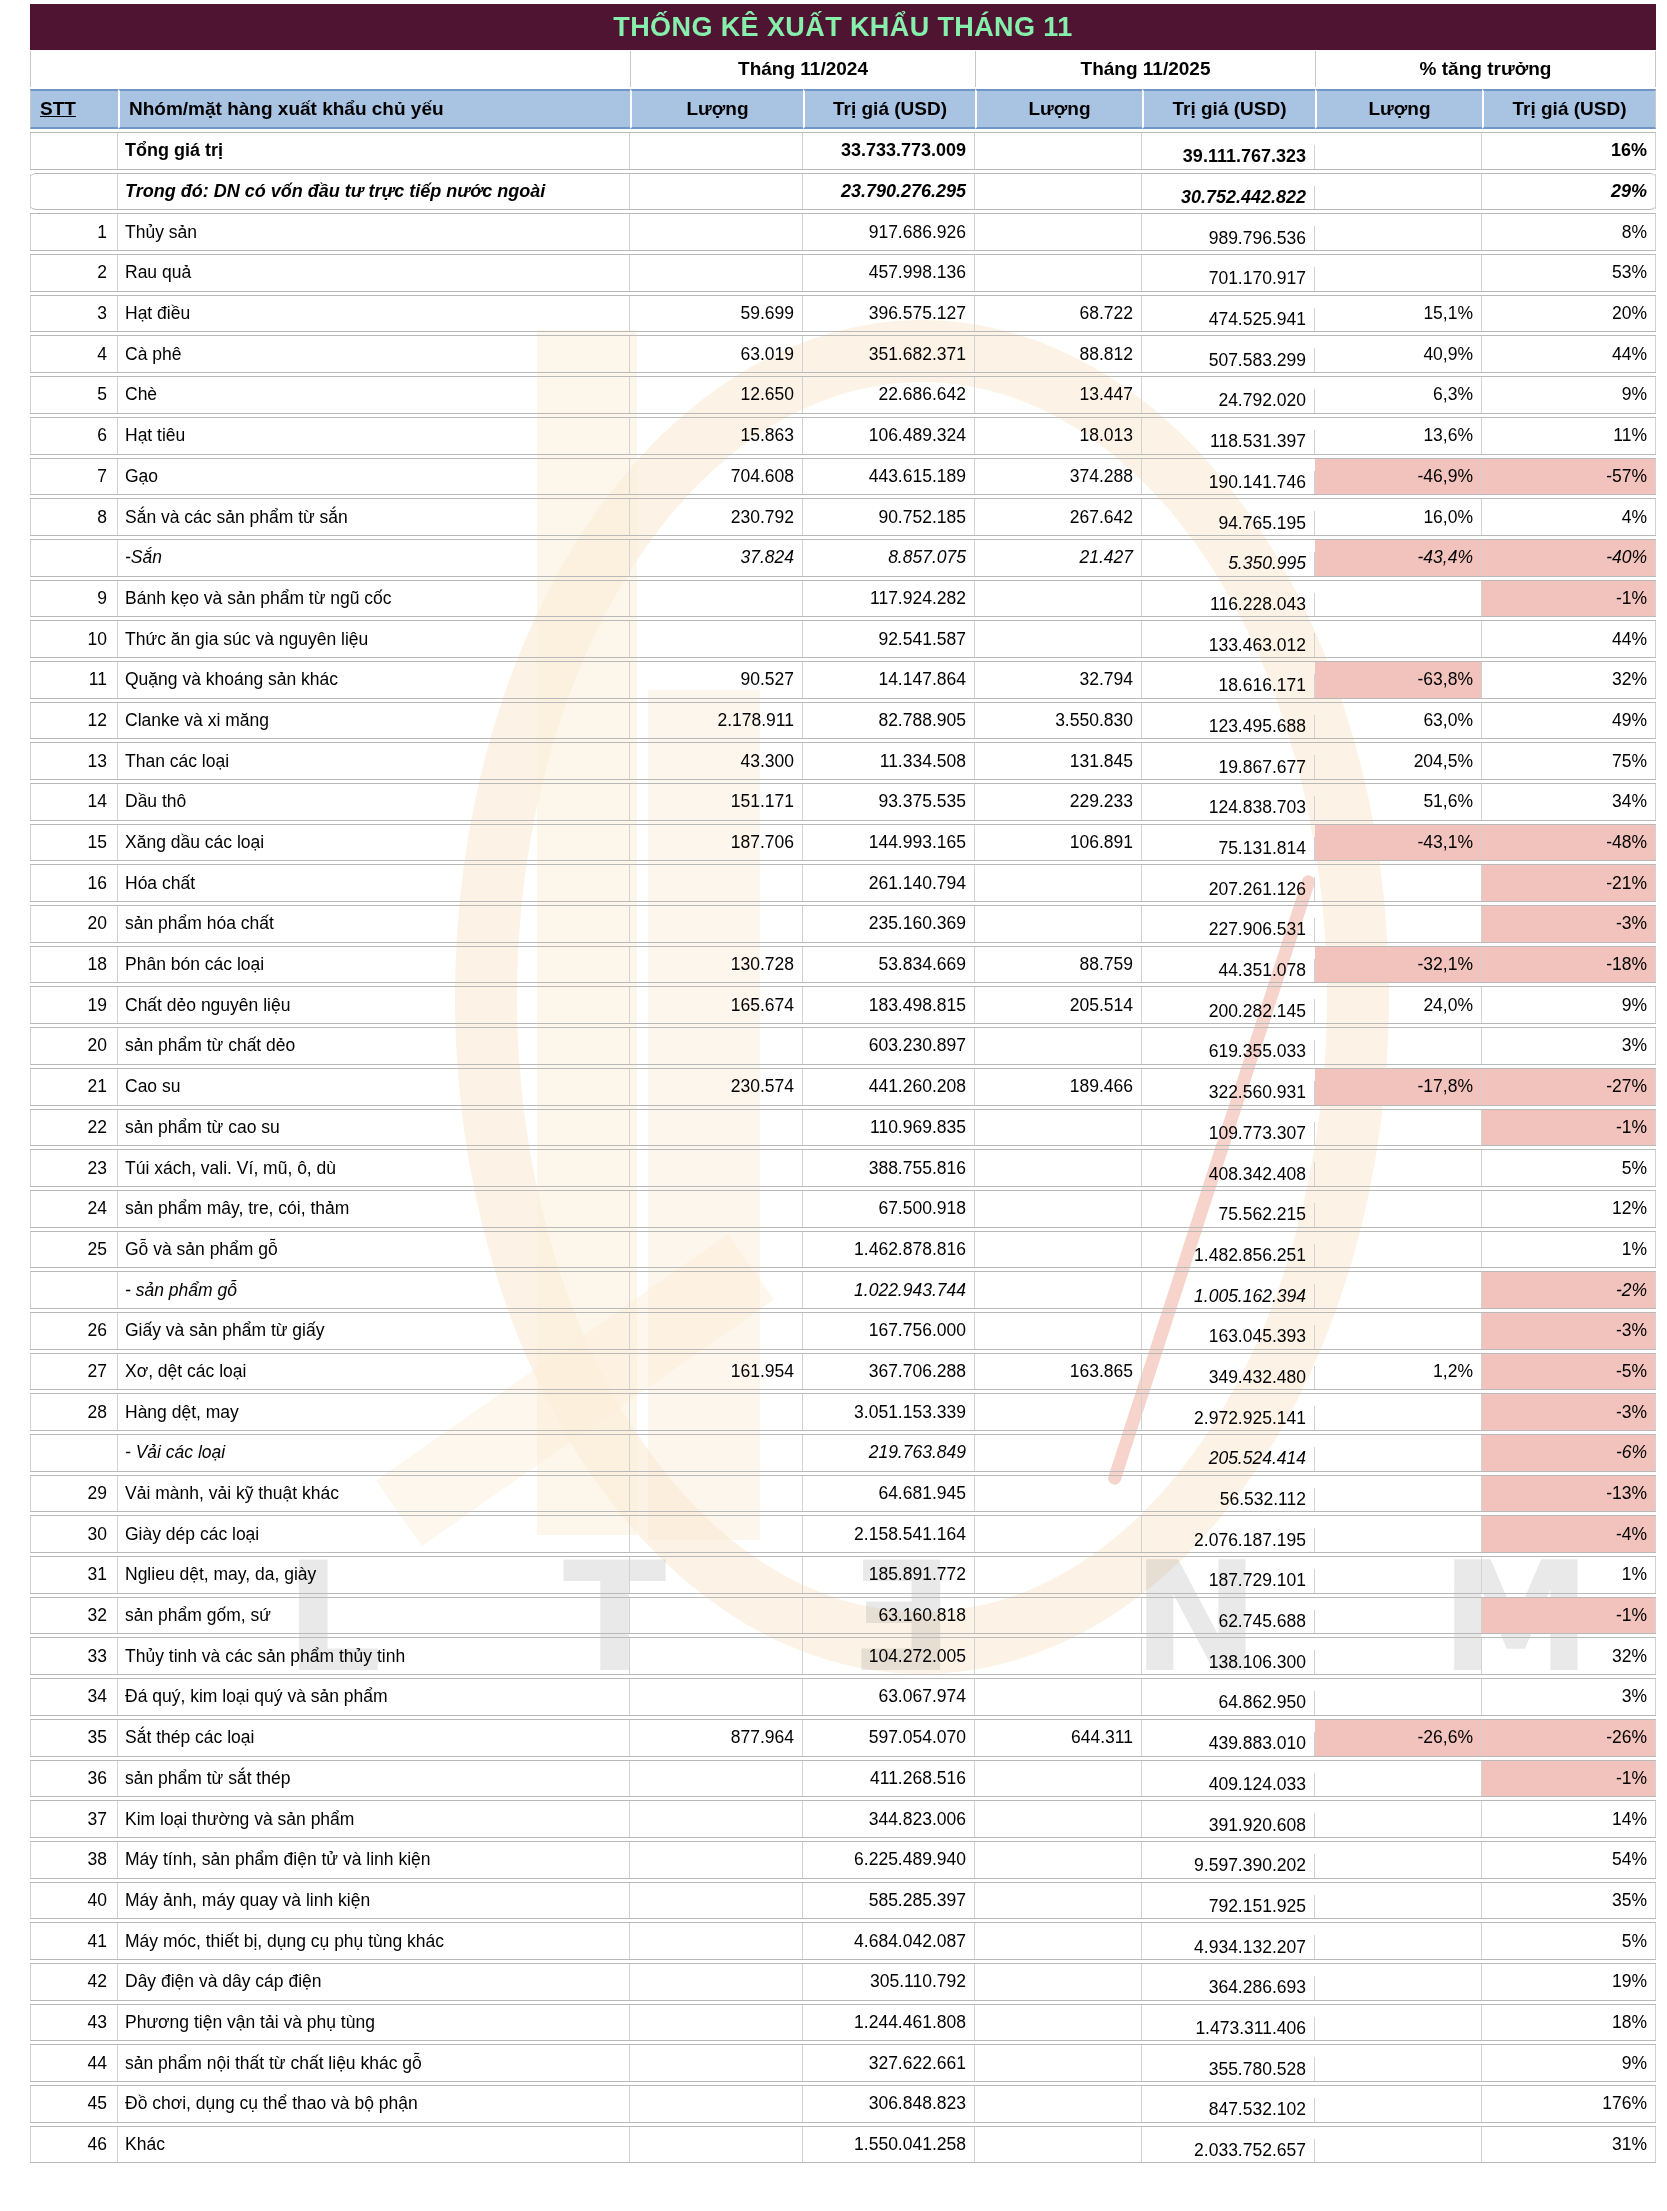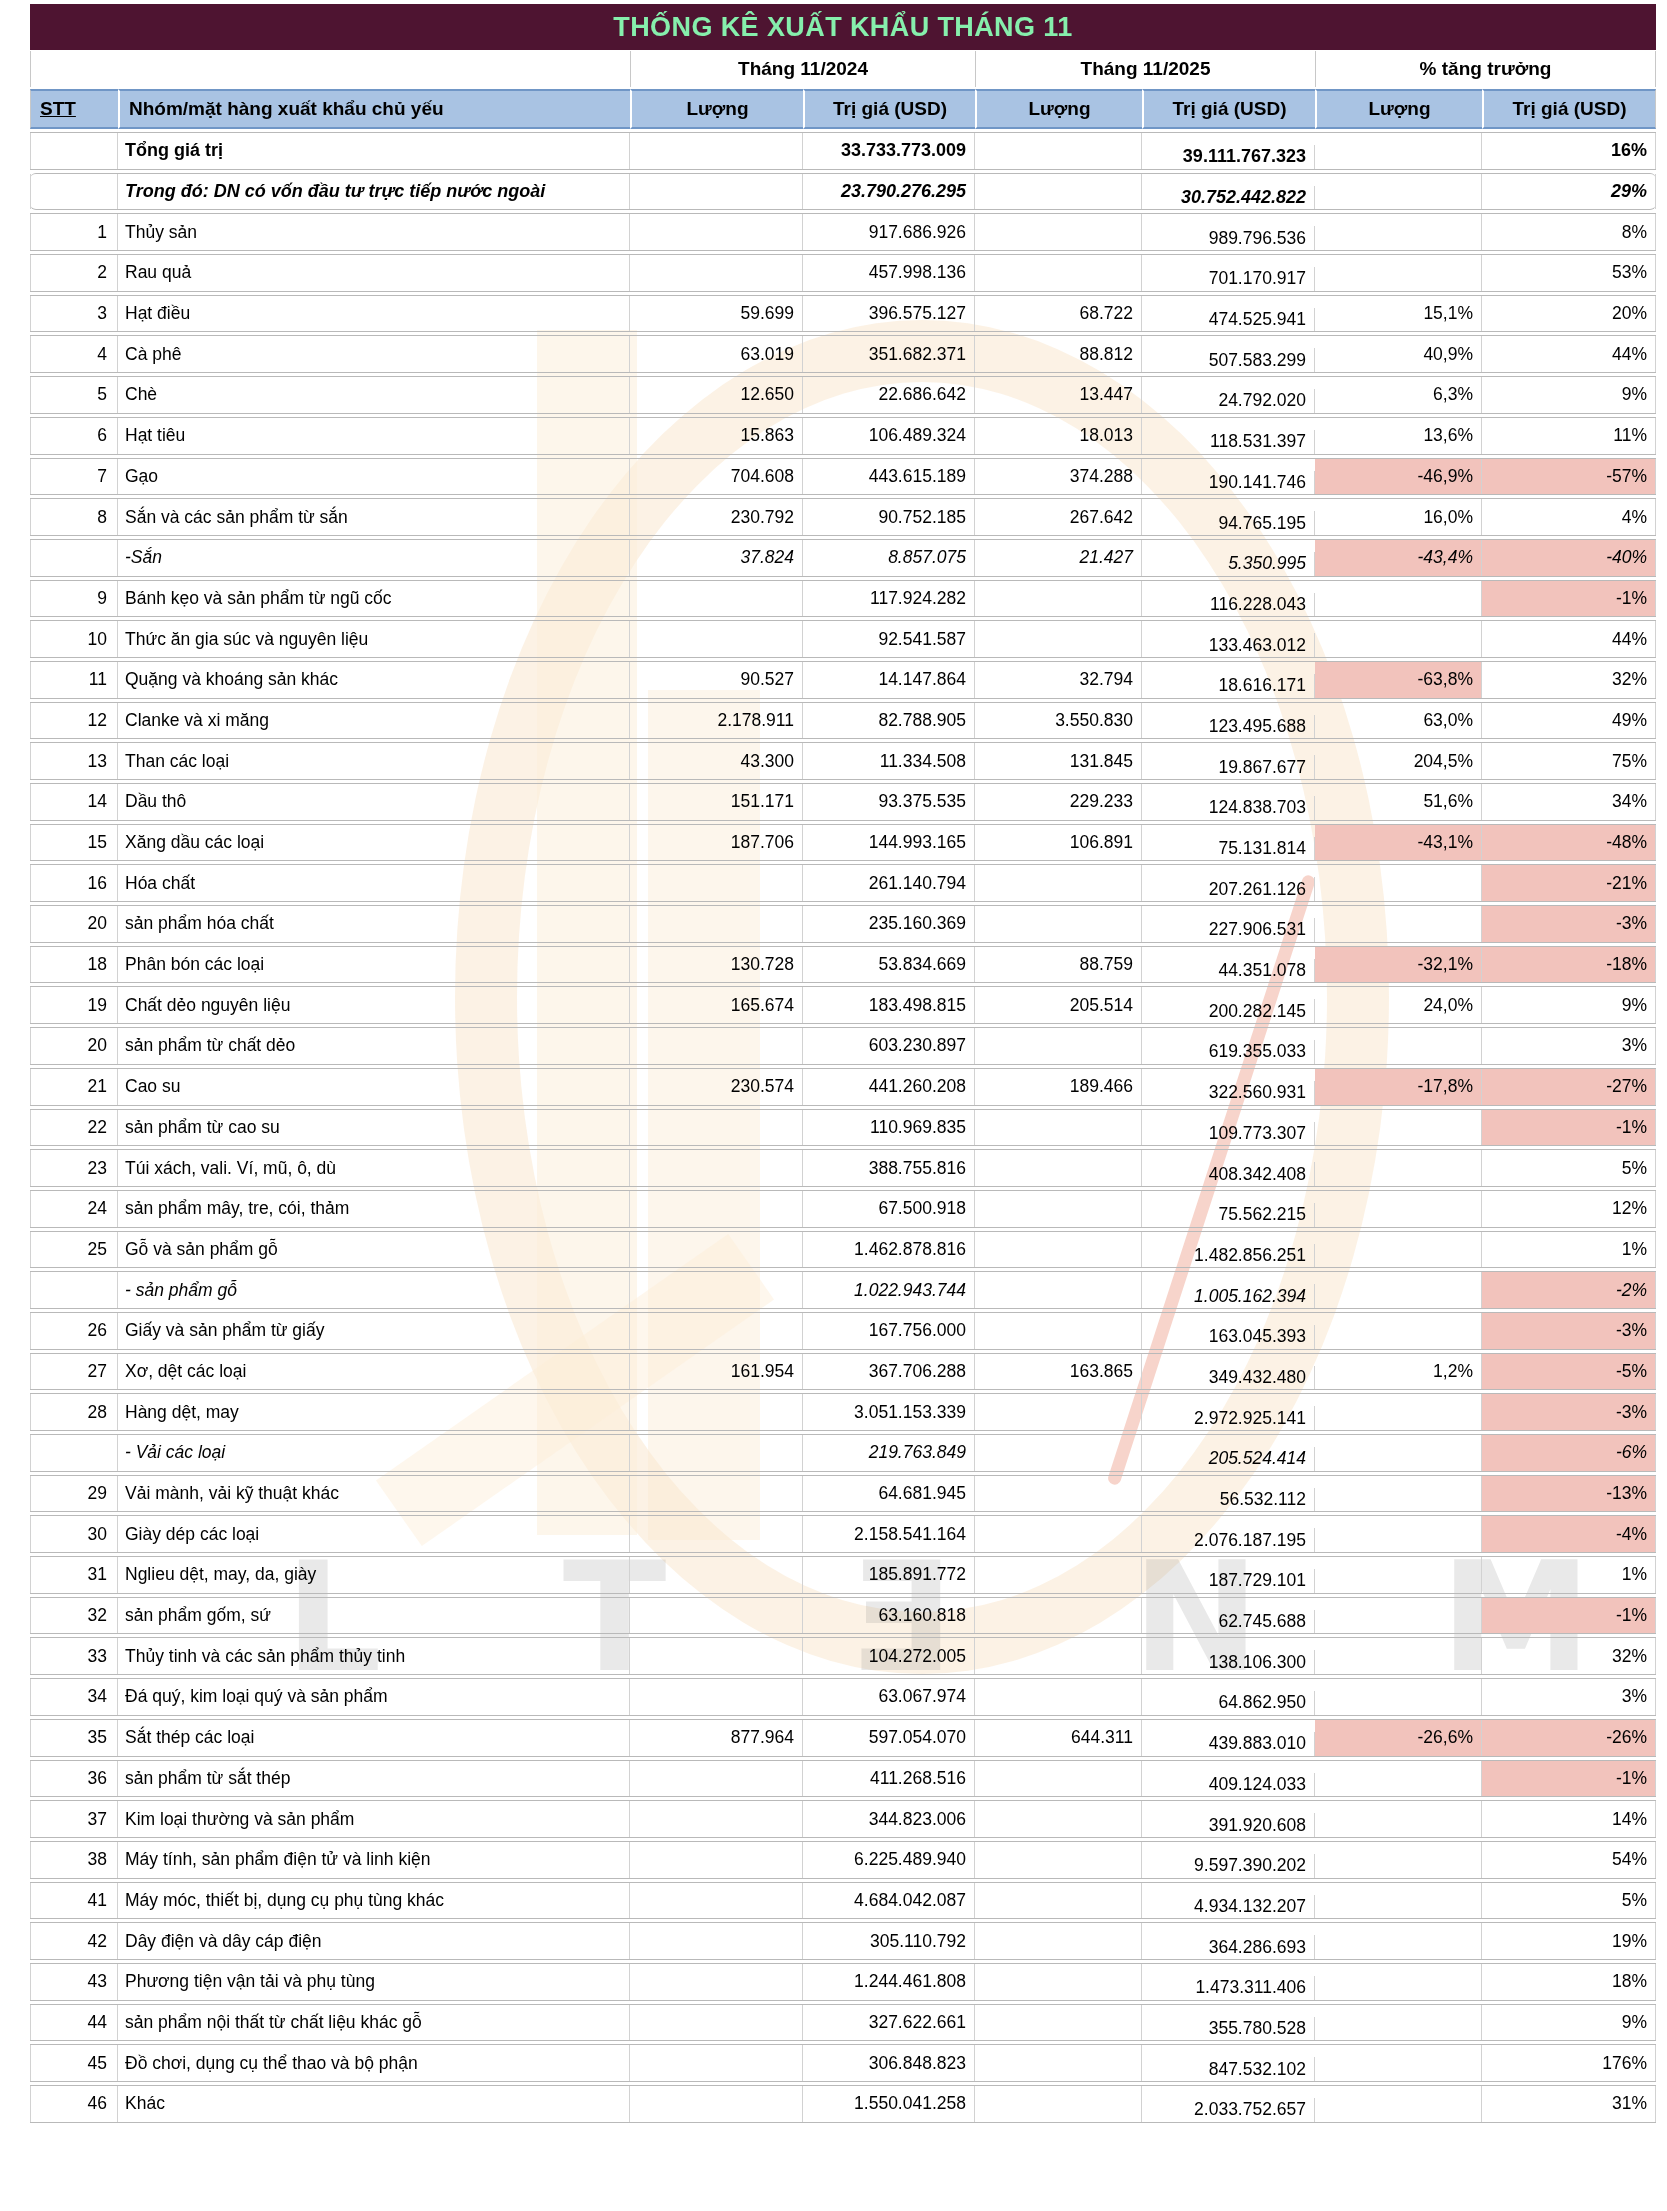--- a/index.html
+++ b/index.html
@@ -516,20 +516,30 @@
           <div class="cell c-stt first">38</div>
           <div class="cell c-name">Máy tính, sản phẩm điện tử và linh kiện</div>
           <div class="cell c-num w3"></div>
           <div class="cell c-num w4">6.225.489.940</div>
           <div class="cell c-num w5"></div>
           <div class="cell c-num w6">9.597.390.202</div>
           <div class="cell c-num w7"></div>
           <div class="cell c-num w8">54%</div>
         </div>
         <div class="row">
+          <div class="cell c-stt first">40</div>
+          <div class="cell c-name">Máy ảnh, máy quay và linh kiện</div>
+          <div class="cell c-num w3"></div>
+          <div class="cell c-num w4">585.285.397</div>
+          <div class="cell c-num w5"></div>
+          <div class="cell c-num w6">792.151.925</div>
+          <div class="cell c-num w7"></div>
+          <div class="cell c-num w8">35%</div>
+        </div>
+        <div class="row">
           <div class="cell c-stt first">41</div>
           <div class="cell c-name">Máy móc, thiết bị, dụng cụ phụ tùng khác</div>
           <div class="cell c-num w3"></div>
           <div class="cell c-num w4">4.684.042.087</div>
           <div class="cell c-num w5"></div>
           <div class="cell c-num w6">4.934.132.207</div>
           <div class="cell c-num w7"></div>
           <div class="cell c-num w8">5%</div>
         </div>
         <div class="row">

